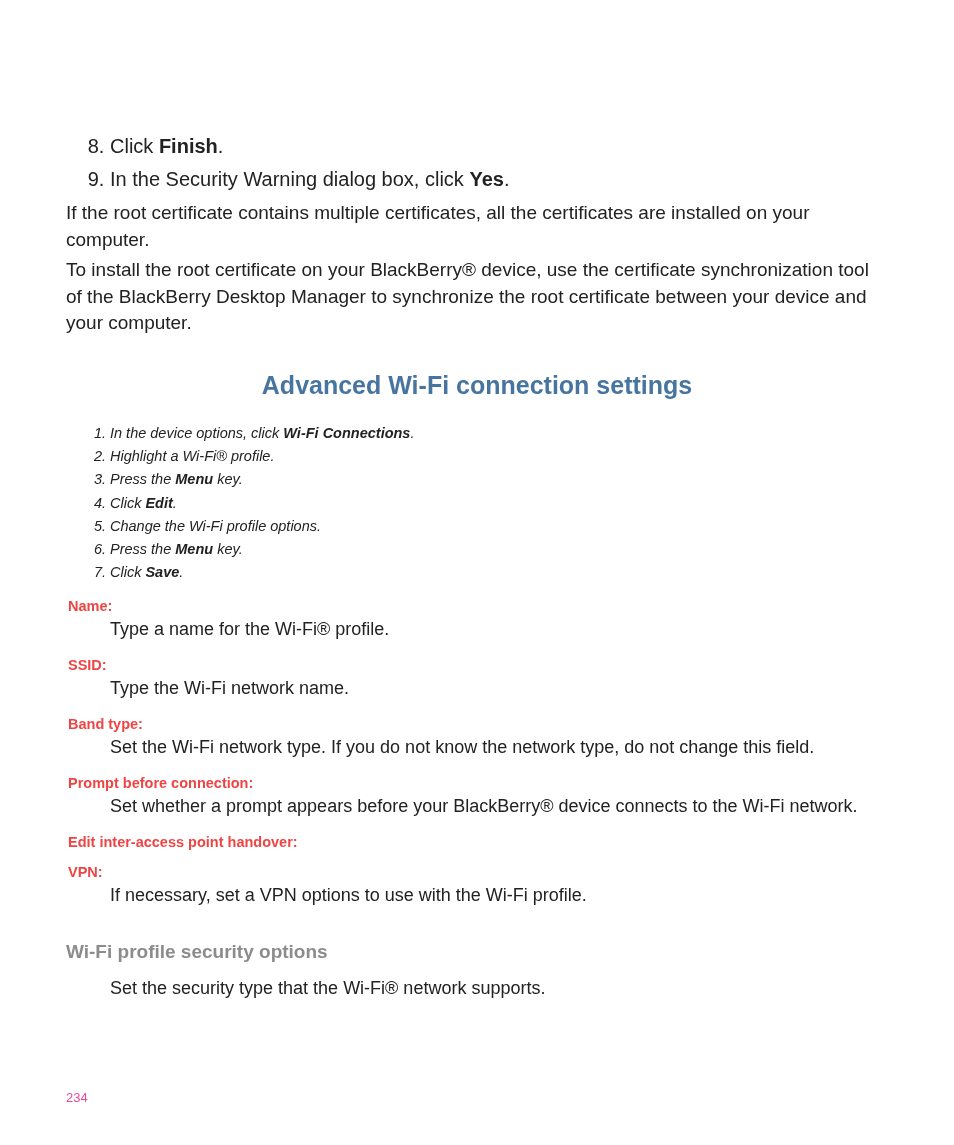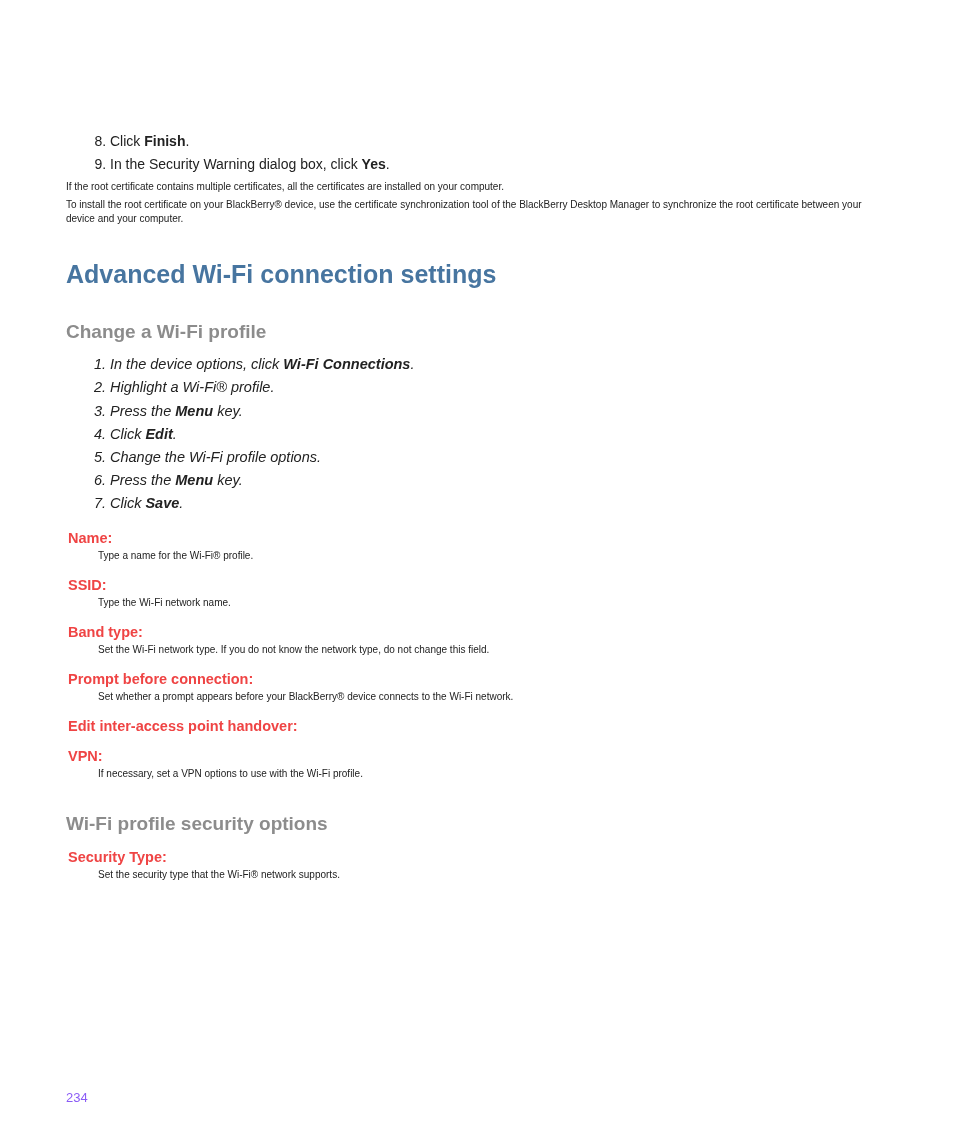--- a/index.html
+++ b/index.html
@@ -17,95 +17,95 @@
     min-height: 1145px;
     position: relative;
   }
   ol.cont {
     list-style: decimal;
     margin: 0 0 4px 0;
     padding-left: 44px;
     counter-reset: item 7;
   }
   ol.cont li {
-    font-size: 14px;
+    font-size: 20px;
     line-height: 1.65;
     color: #222;
   }
   ol.fresh {
     list-style: decimal;
     margin: 4px 0 10px 0;
     padding-left: 44px;
     font-style: italic;
   }
   ol.fresh li {
     font-size: 14.5px;
     line-height: 1.6;
     color: #222;
   }
   .para {
-    font-size: 10px;
+    font-size: 19px;
     line-height: 1.4;
     margin: 0 0 4px 0;
     color: #222;
   }
   h1.heading-blue {
     font-family: "Candara", "Segoe UI", Arial, sans-serif;
     color: #4775a0;
     font-size: 25px;
     font-weight: 700;
     margin: 34px 0 22px 0;
+    text-align: center;
   }
   h2.heading-grey {
     font-family: "Candara", "Segoe UI", Arial, sans-serif;
     color: #8c8c8c;
     font-size: 19px;
     font-weight: 700;
     margin: 32px 0 10px 0;
   }
   .def-list {
     margin: 12px 0 0 0;
   }
   .def-term {
     font-size: 14.5px;
     font-weight: 700;
     margin: 14px 0 2px 2px;
     color: #ef4444;
   }
   .def-desc {
-    font-size: 10px;
-    margin: 0 0 6px 32px;
+    font-size: 18px;
+    margin: 0 0 6px 44px;
     color: #222;
     line-height: 1.5;
   }
   .page-num {
     position: absolute;
     bottom: 40px;
     left: 66px;
     font-size: 13px;
-    color: #8b5cf6;
+    color: #ec4899;
   }
   strong { font-weight: 700; }
 </style>
 </head>
 <body>
 
 <div class="page">
 
   <ol class="cont" start="8">
     <li><span>Click </span><strong>Finish</strong><span>.</span></li>
     <li><span>In the Security Warning dialog box, click </span><strong>Yes</strong><span>.</span></li>
   </ol>
 
   <p class="para">If the root certificate contains multiple certificates, all the certificates are installed on your computer.</p>
   <p class="para">To install the root certificate on your BlackBerry® device, use the certificate synchronization tool of the BlackBerry Desktop Manager to synchronize the root certificate between your device and your computer.</p>
 
   <h1 class="heading-blue">Advanced Wi-Fi connection settings</h1>
 
-  <h2 class="heading-grey">Change a Wi-Fi profile</h2>
 
   <ol class="fresh">
     <li><span>In the device options, click </span><strong>Wi-Fi Connections</strong><span>.</span></li>
     <li>Highlight a Wi-Fi® profile.</li>
     <li><span>Press the </span><strong>Menu</strong><span> key.</span></li>
     <li><span>Click </span><strong>Edit</strong><span>.</span></li>
     <li>Change the Wi-Fi profile options.</li>
     <li><span>Press the </span><strong>Menu</strong><span> key.</span></li>
     <li><span>Click </span><strong>Save</strong><span>.</span></li>
   </ol>
@@ -121,18 +121,17 @@
     <div class="def-term">Prompt before connection:</div>
     <div class="def-desc">Set whether a prompt appears before your BlackBerry® device connects to the Wi-Fi network.</div>
     <div class="def-term">Edit inter-access point handover:</div>
     <div class="def-term">VPN:</div>
     <div class="def-desc">If necessary, set a VPN options to use with the Wi-Fi profile.</div>
   </div>
 
   <h2 class="heading-grey">Wi-Fi profile security options</h2>
 
   <div class="def-list">
-    <div class="def-term">Security Type:</div>
     <div class="def-desc">Set the security type that the Wi-Fi® network supports.</div>
   </div>
 
   <div class="page-num">234</div>
 </div>
 
 </body></html>

